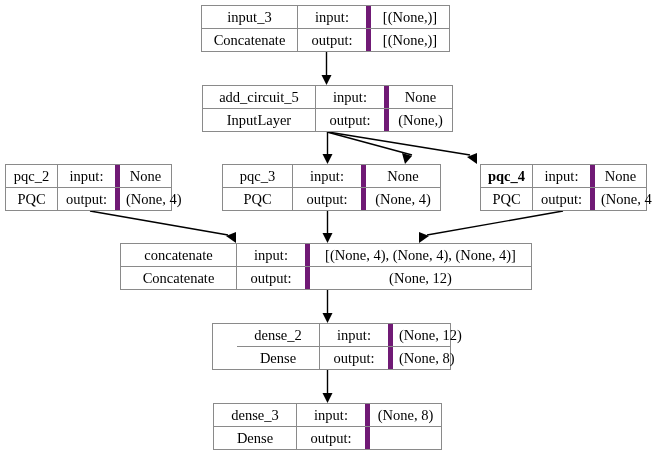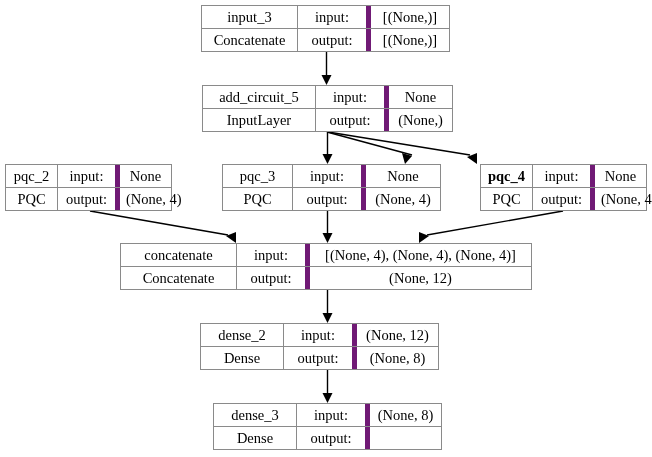--- a/index.html
+++ b/index.html
@@ -153,21 +153,21 @@
           <div class="cell c-name" style="width: 116px; flex: 0 0 116px;">concatenate</div>
           <div class="cell c-label" style="width: 73px; flex: 0 0 73px;">input:</div>
           <div class="cell c-shape" style="flex: 1 1 221px; text-align: center;">[(None, 4), (None, 4), (None, 4)]</div>
         </div>
         <div class="node-row">
           <div class="cell c-name" style="width: 116px; flex: 0 0 116px;">Concatenate</div>
           <div class="cell c-label" style="width: 73px; flex: 0 0 73px;">output:</div>
           <div class="cell c-shape" style="flex: 1 1 221px;">(None, 12)</div>
         </div>
       </div>
-      <div class="node" style="left: 200px; top: 323px; width: 239px; height: 47px; border-color: rgb(138, 138, 138);">
+      <div class="node" style="left: 212px; top: 323px; width: 239px; height: 47px; border-color: rgb(138, 138, 138); padding-left: 24px;">
         <div class="node-row top">
           <div class="cell c-name" style="width: 83px; flex: 0 0 83px;">dense_2</div>
           <div class="cell c-label" style="width: 73px; flex: 0 0 73px;">input:</div>
           <div class="cell c-shape" style="flex: 1 1 81px;">(None, 12)</div>
         </div>
         <div class="node-row">
           <div class="cell c-name" style="width: 83px; flex: 0 0 83px;">Dense</div>
           <div class="cell c-label" style="width: 73px; flex: 0 0 73px;">output:</div>
           <div class="cell c-shape" style="flex: 1 1 81px;">(None, 8)</div>
         </div>

